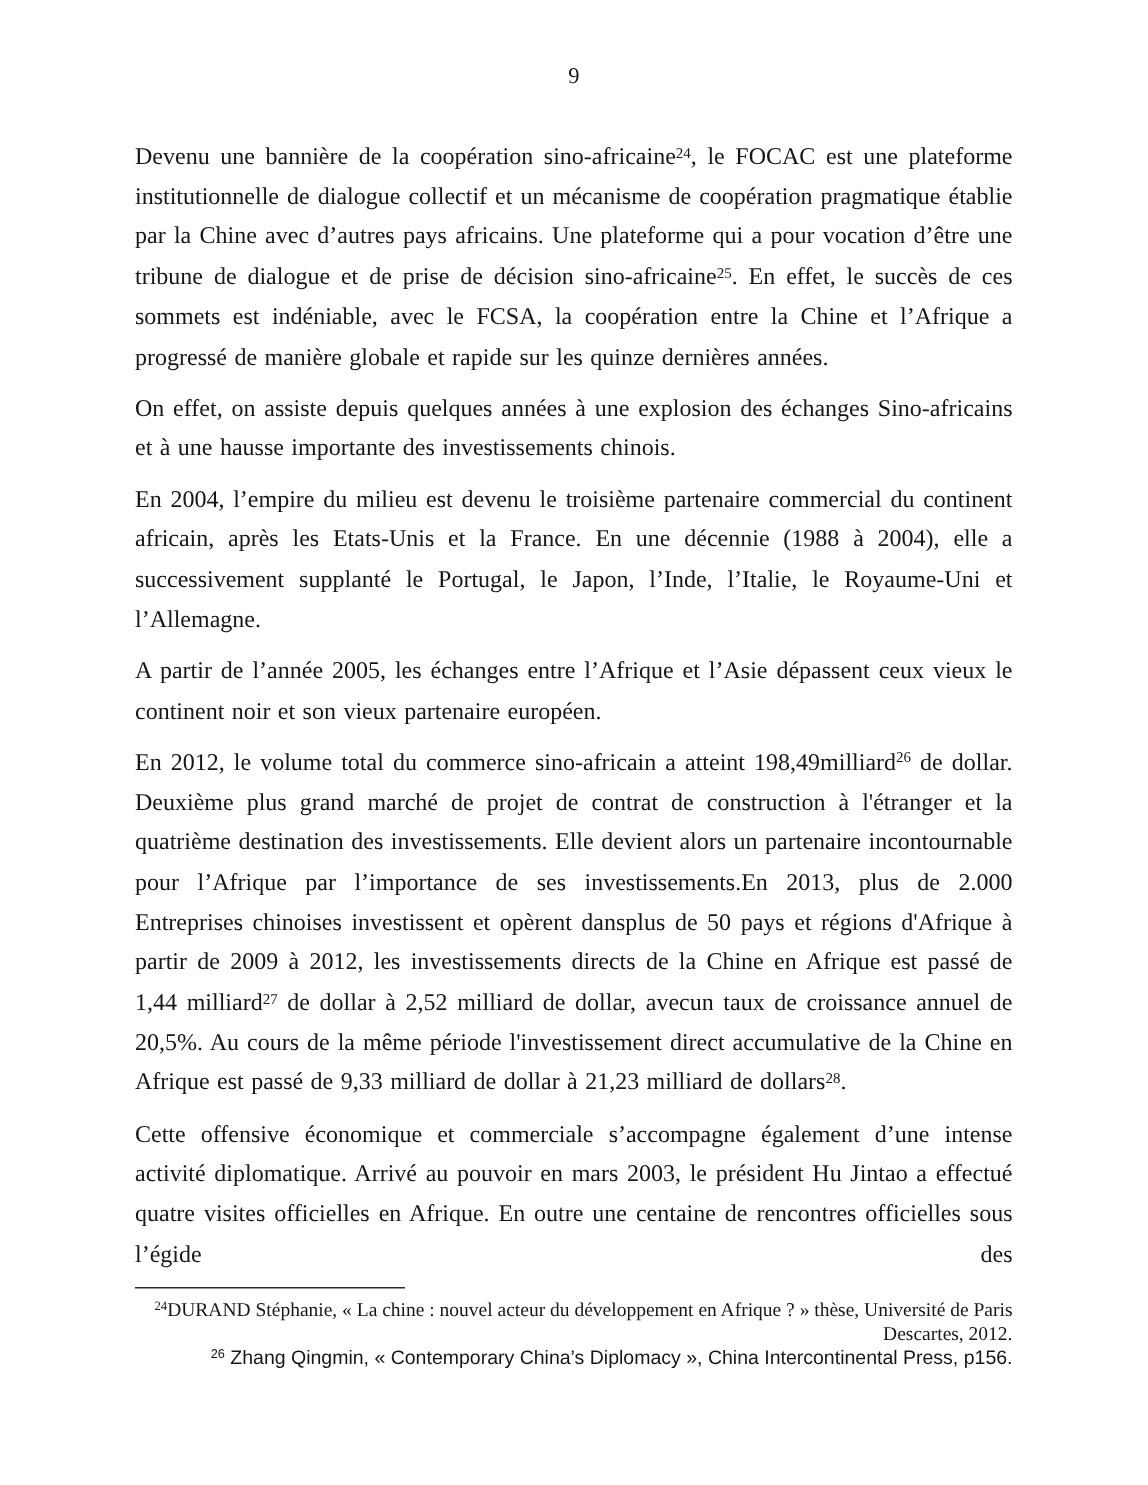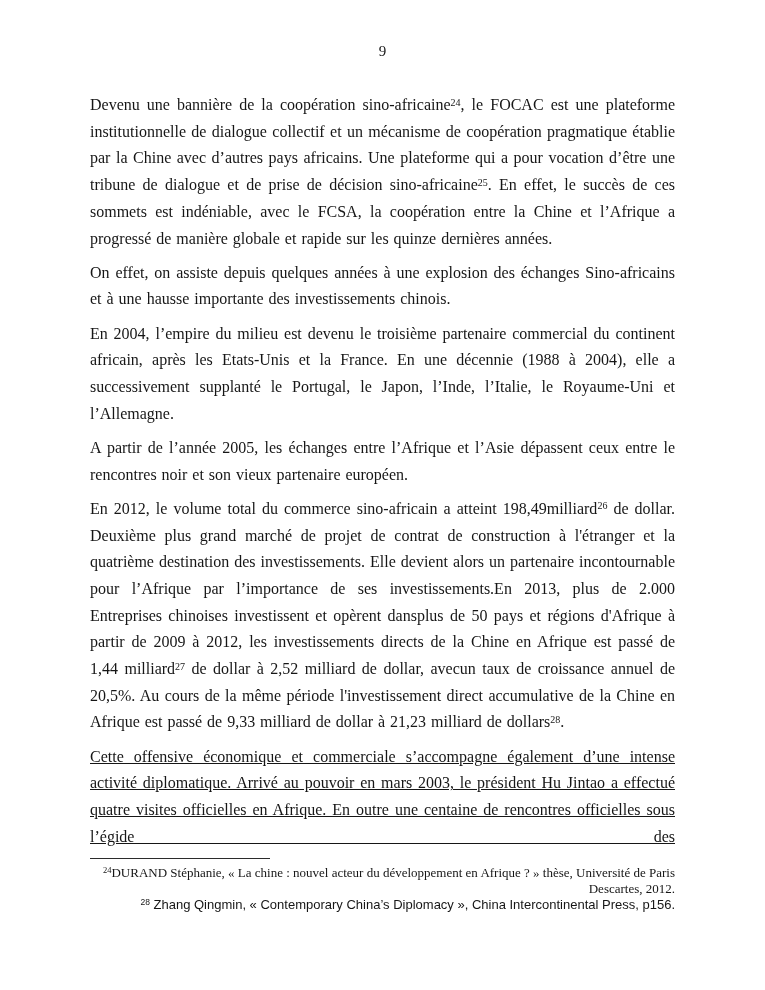--- a/index.html
+++ b/index.html
@@ -26,21 +26,20 @@
   }
   .body-text p {
     font-size: 16px;
     line-height: 26.7px;
     text-align: justify;
     margin: 0 0 7.5px 0;
     word-spacing: 0.06em;
   }
   .body-text p.justify-last {
     text-align-last: justify;
-    text-decoration: underline;
   }
   sup.fn-ref {
     font-size: 10px;
     line-height: 0;
     position: relative;
     vertical-align: baseline;
     top: -0.45em;
   }
   .footnote-separator {
     width: 180px;
@@ -73,24 +72,24 @@
 </head>
 <body>
 
 <div class="page">
   <div class="page-number">9</div>
 
   <div class="body-text">
       <p>Devenu une bannière de la coopération sino-africaine<sup class="fn-ref">24</sup>, le FOCAC est une plateforme institutionnelle de dialogue collectif et un mécanisme de coopération pragmatique établie par la Chine avec d’autres pays africains. Une plateforme qui a pour vocation d’être une tribune de dialogue et de prise de décision sino-africaine<sup class="fn-ref">25</sup>. En effet, le succès de ces sommets est indéniable, avec le FCSA, la coopération entre la Chine et l’Afrique a progressé de manière globale et rapide sur les quinze dernières années.</p>
       <p>On effet, on assiste depuis quelques années à une explosion des échanges Sino-africains et à une hausse importante des investissements chinois.</p>
       <p>En 2004, l’empire du milieu est devenu le troisième partenaire commercial du continent africain, après les Etats-Unis et la France. En une décennie (1988 à 2004), elle a successivement supplanté le Portugal, le Japon, l’Inde, l’Italie, le Royaume-Uni et l’Allemagne.</p>
-      <p>A partir de l’année 2005, les échanges entre l’Afrique et l’Asie dépassent ceux entre le rencontres noir et son vieux partenaire européen.</p>
+      <p>A partir de l’année 2005, les échanges entre l’Afrique et l’Asie dépassent ceux vieux le continent noir et son vieux partenaire européen.</p>
       <p>En 2012, le volume total du commerce sino-africain a atteint 198,49milliard<sup class="fn-ref">26</sup> de dollar. Deuxième plus grand marché de projet de contrat de construction à l'étranger et la quatrième destination des investissements. Elle devient alors un partenaire incontournable pour l’Afrique par l’importance de ses investissements.En 2013, plus de 2.000 Entreprises chinoises investissent et opèrent dansplus de 50 pays et régions d'Afrique à partir de 2009 à 2012, les investissements directs de la Chine en Afrique est passé de 1,44 milliard<sup class="fn-ref">27</sup> de dollar à 2,52 milliard de dollar, avecun taux de croissance annuel de 20,5%. Au cours de la même période l'investissement direct accumulative de la Chine en Afrique est passé de 9,33 milliard de dollar à 21,23 milliard de dollars<sup class="fn-ref">28</sup>.</p>
       <p class="justify-last">Cette offensive économique et commerciale s’accompagne également d’une intense activité diplomatique. Arrivé au pouvoir en mars 2003, le président Hu Jintao a effectué quatre visites officielles en Afrique. En outre une centaine de rencontres officielles sous l’égide des</p>
     </div>
 
   <hr class="footnote-separator">
 
   <div class="footnotes">
       <div class="footnote fn-serif"><sup class="fn-marker">24</sup>DURAND Stéphanie, « La chine : nouvel acteur du développement en Afrique ? » thèse, Université de Paris Descartes, 2012.</div>
-      <div class="footnote fn-sans"><sup class="fn-marker">28</sup> Zhang Qingmin, « Contemporary China’s Diplomacy », China Intercontinental Press, p156.</div>
+      <div class="footnote fn-sans"><sup class="fn-marker">26</sup> Zhang Qingmin, « Contemporary China’s Diplomacy », China Intercontinental Press, p156.</div>
     </div>
 </div>
 
 </body></html>

